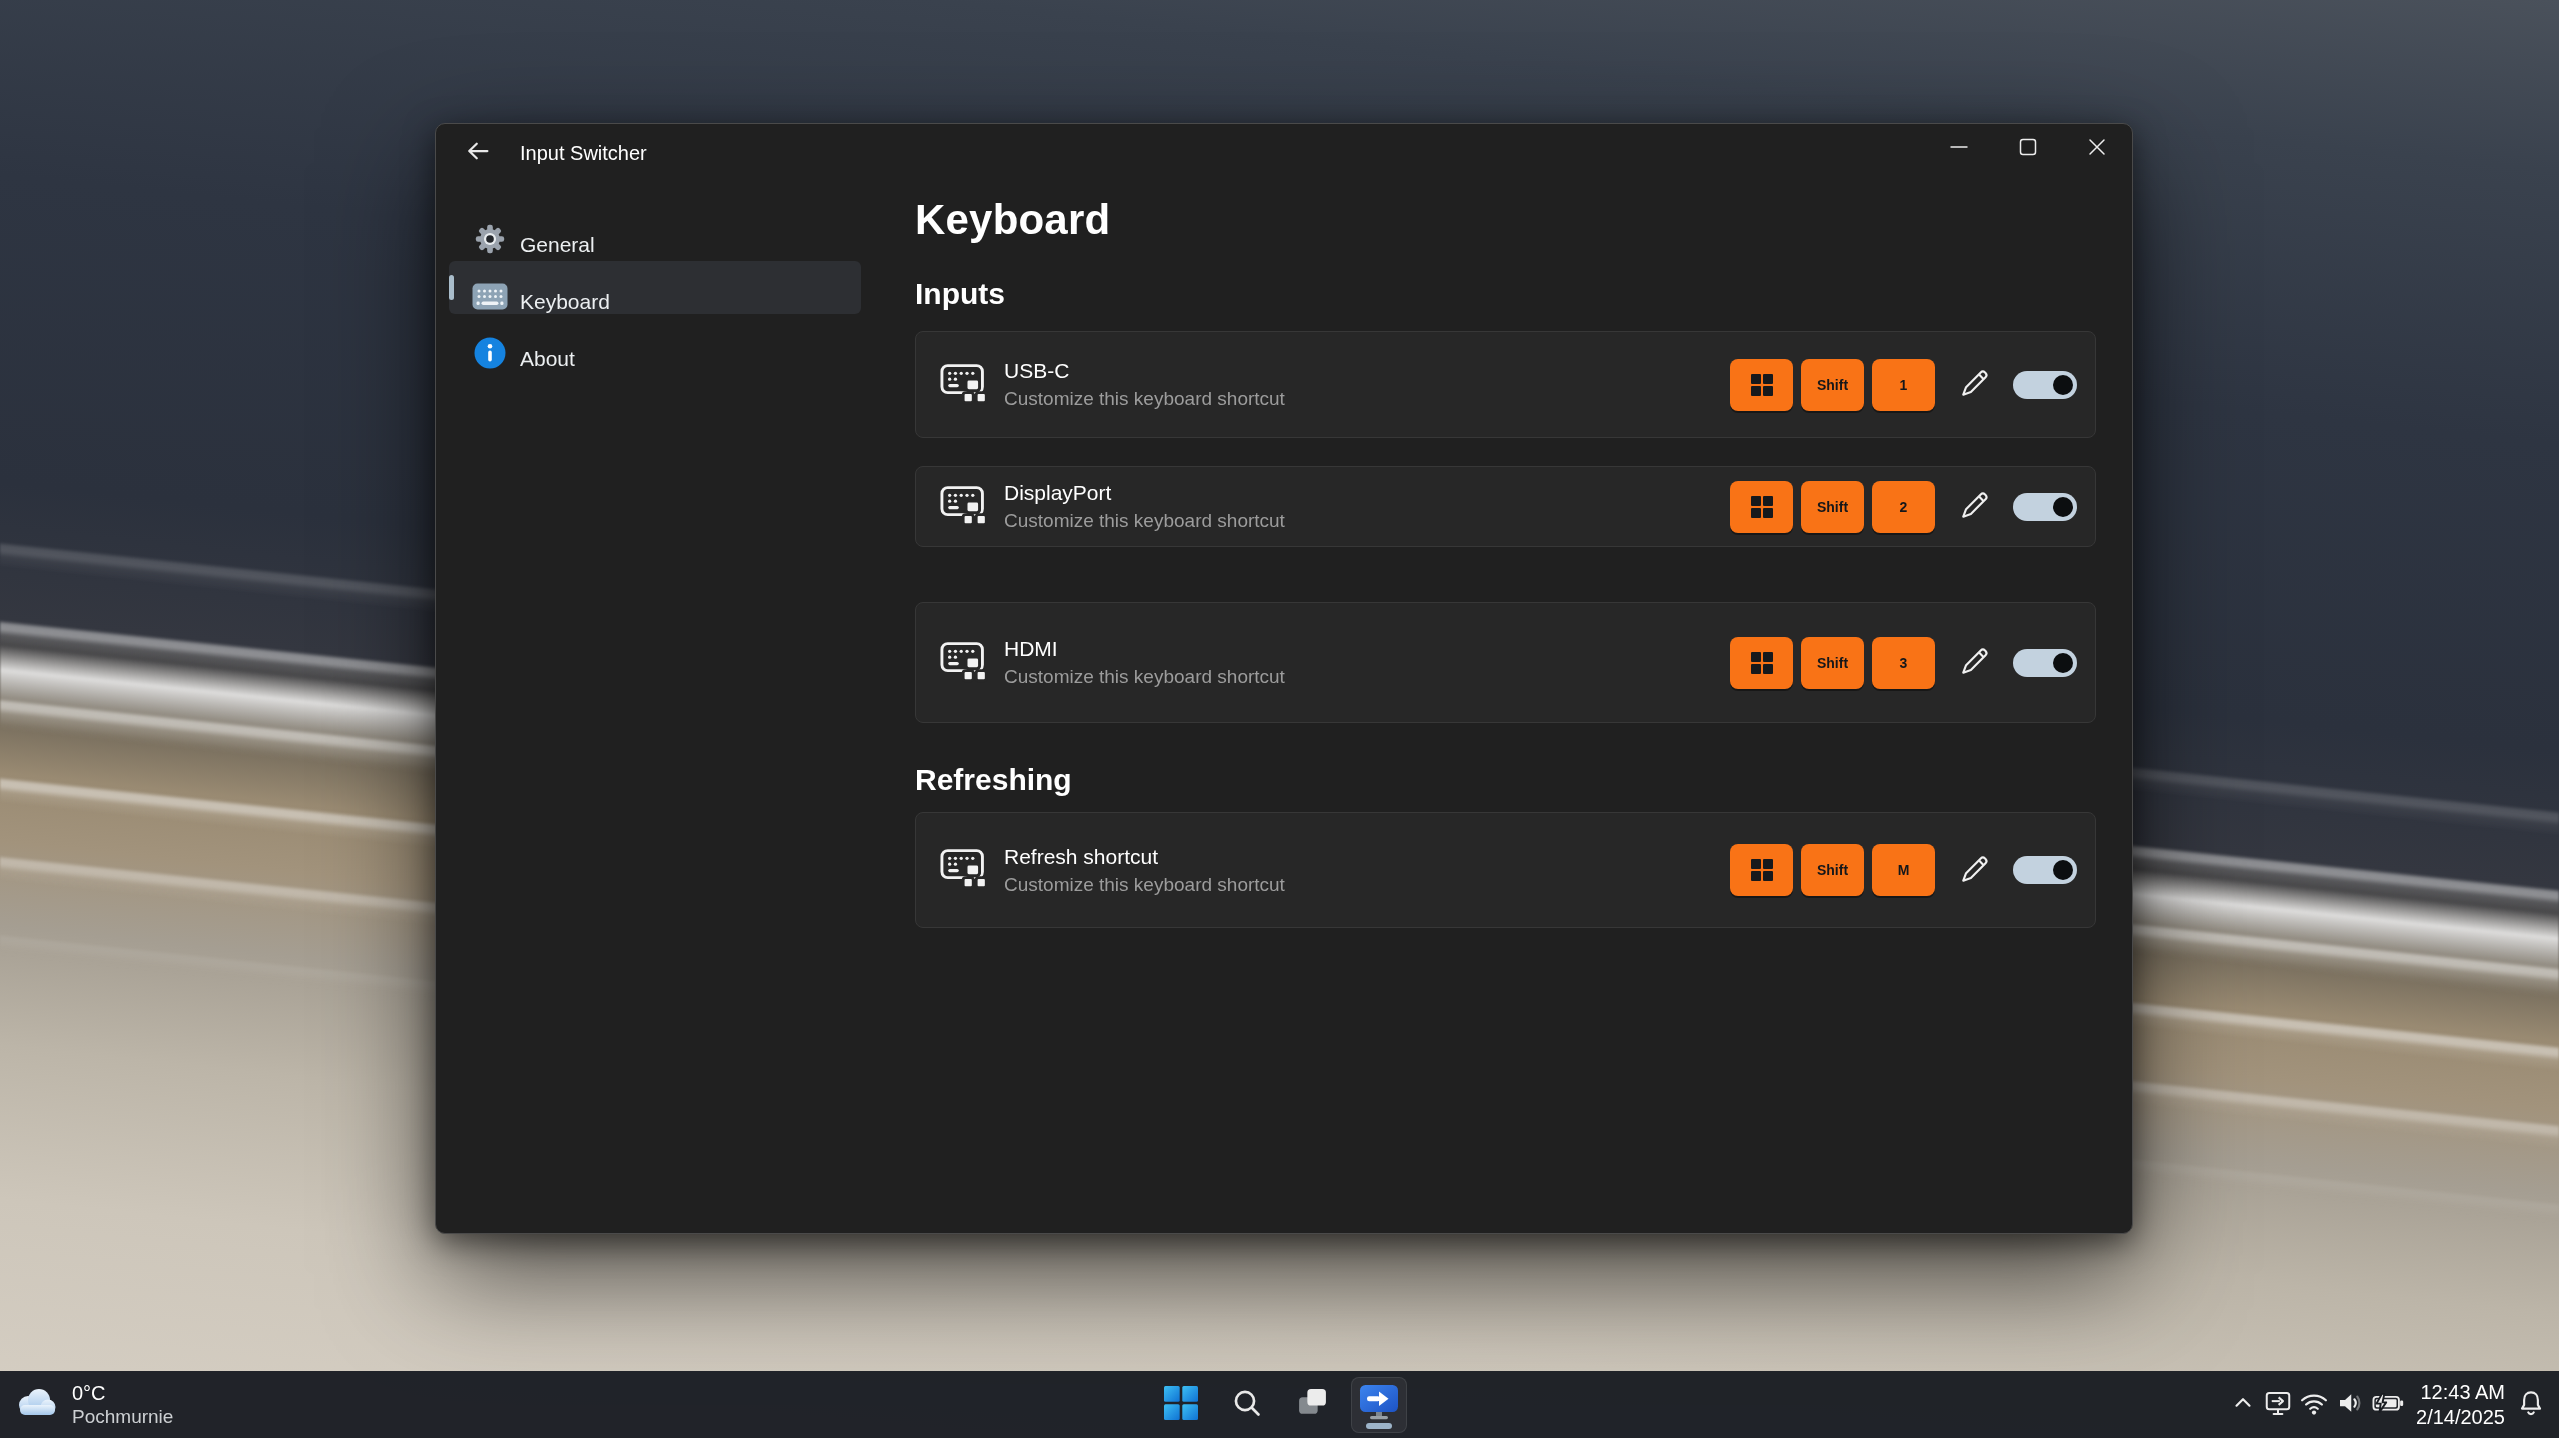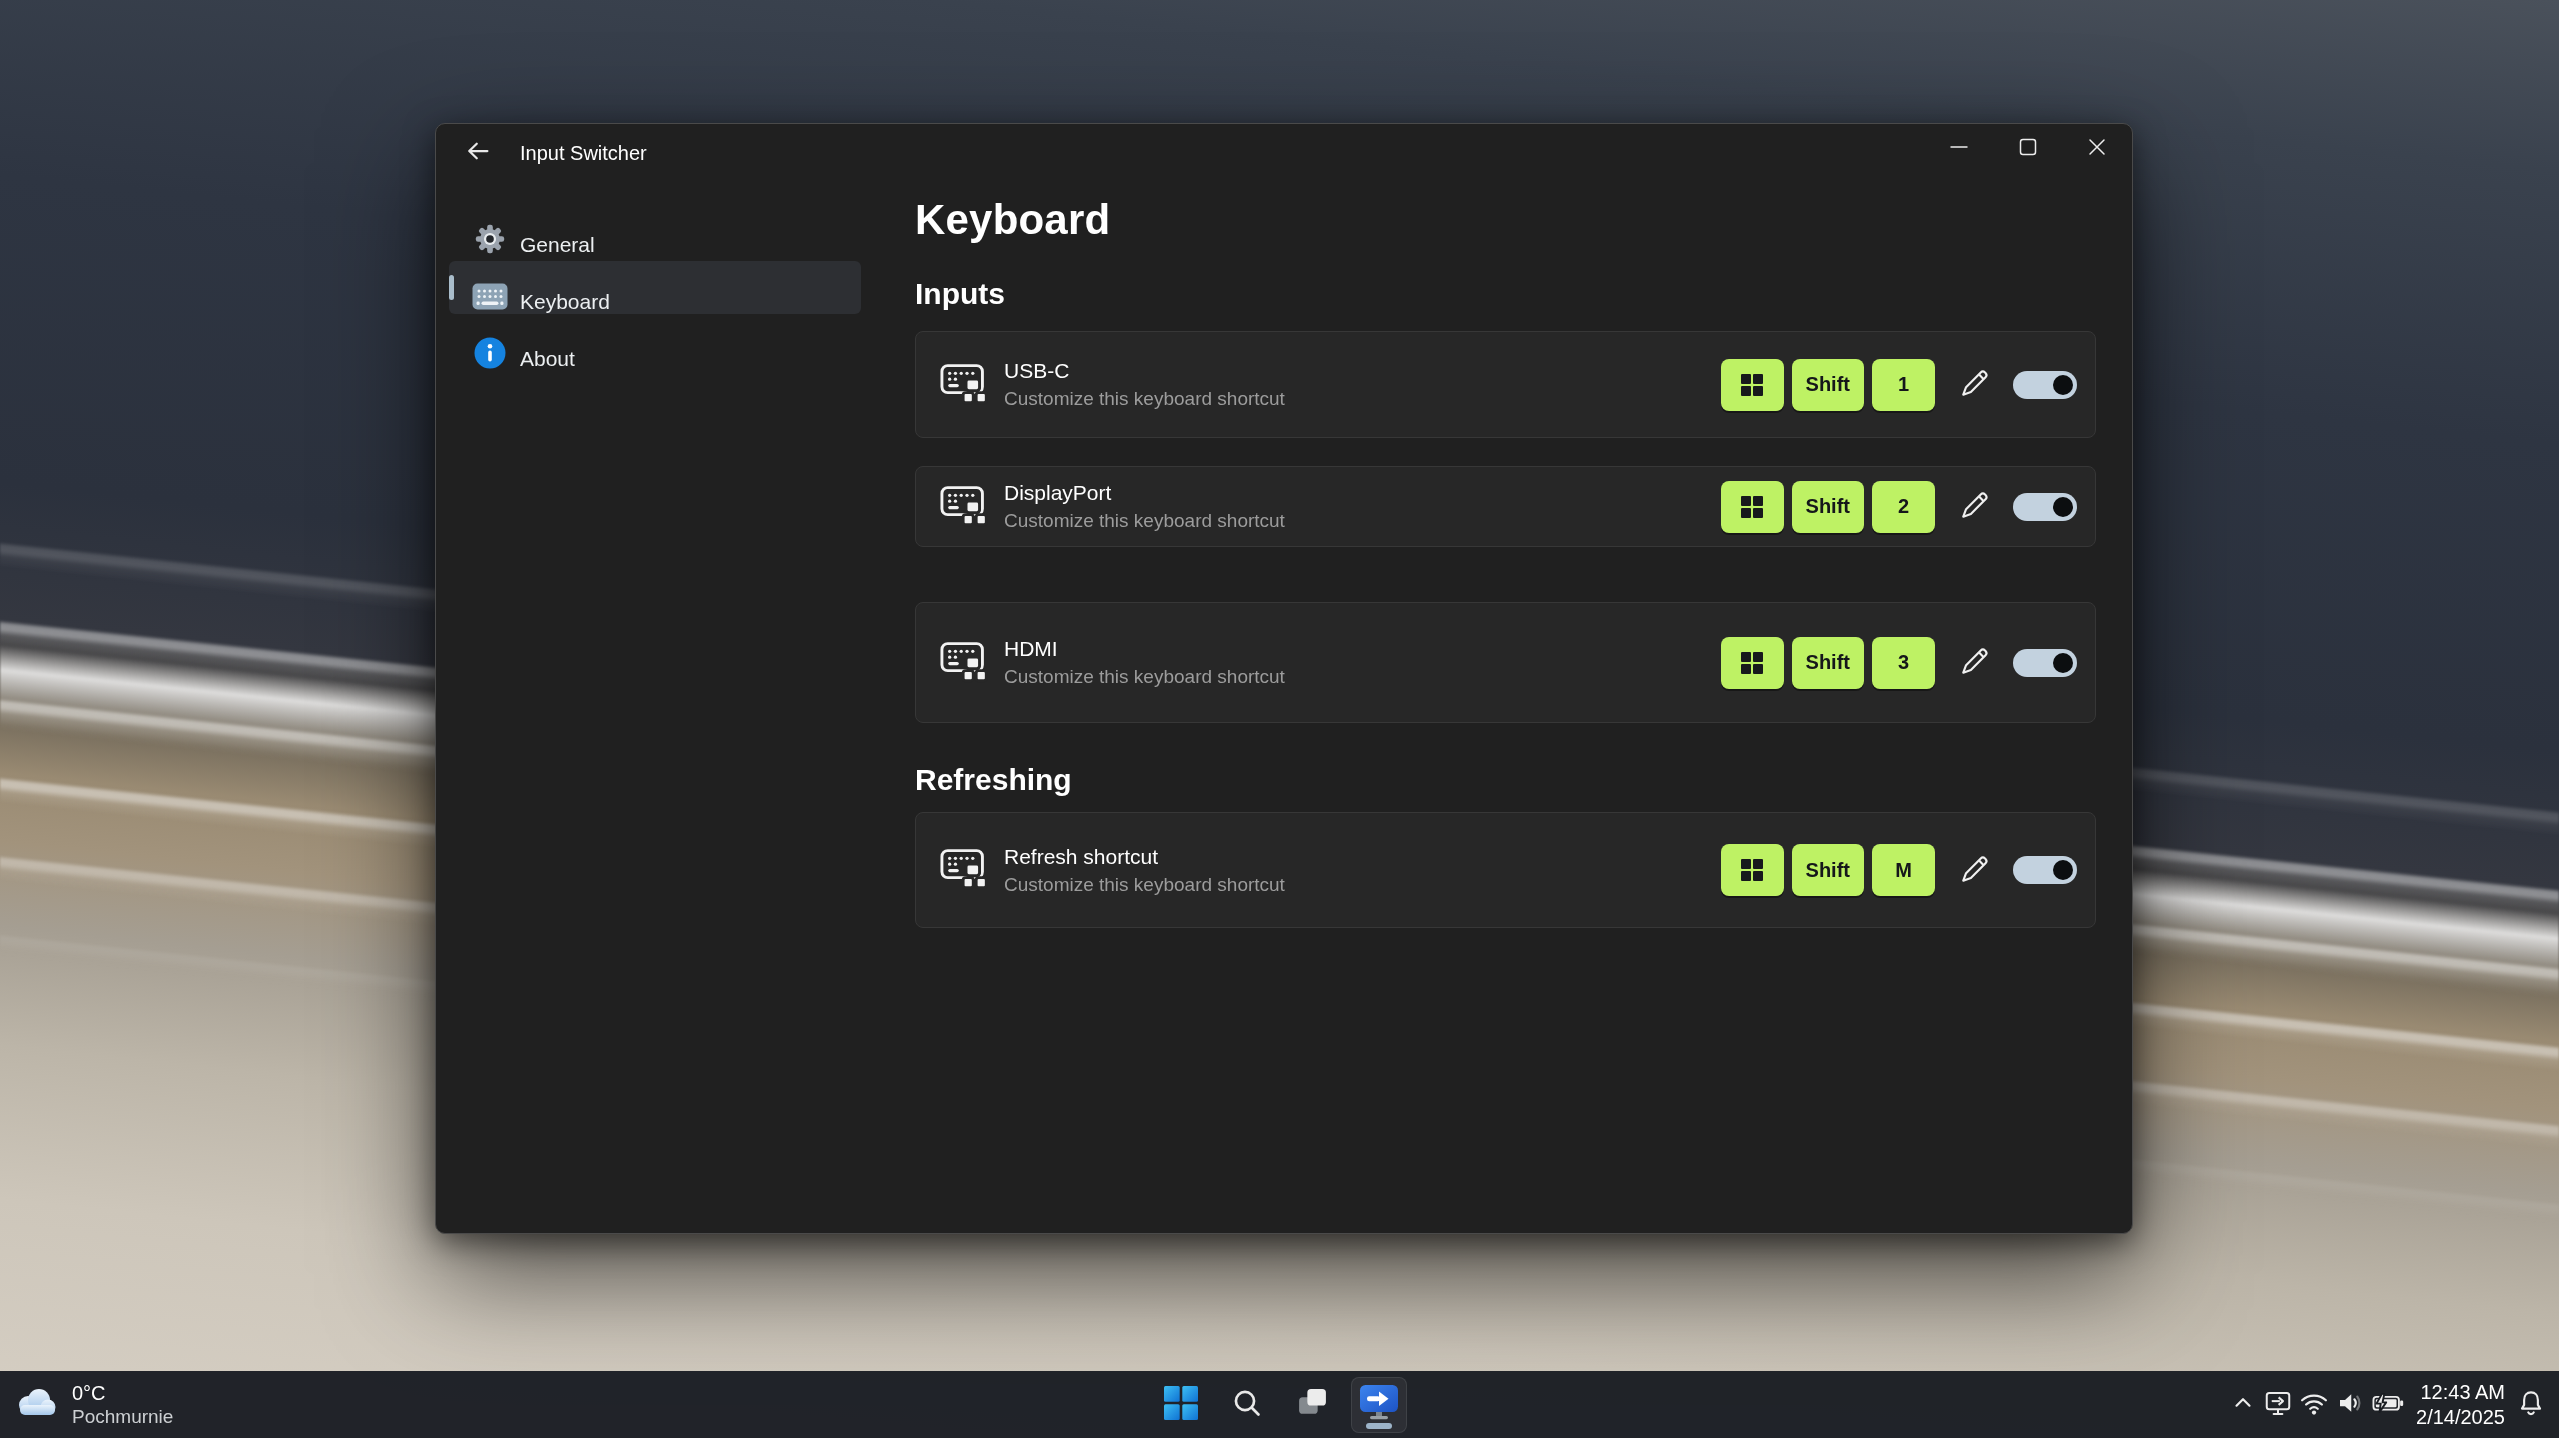--- a/index.html
+++ b/index.html
@@ -66,22 +66,22 @@
   .card2 { top:342px; height:81px; }
   .card3 { top:478px; height:121px; }
   .card4 { top:688px; height:116px; }
 
   .row-text { margin-left:10px; display:flex; flex-direction:column; gap:5px; }
   .row-title { font-size:21px; color:#fff; }
   .row-sub { font-size:19px; color:#9c9c9c; }
 
   .row-right { margin-left:auto; display:flex; align-items:center; }
   .keys { display:flex; gap:8px; }
-  .key { height:52px; min-width:63px; padding:0 14px; border-radius:8px; background:#bef264;
-    color:#15171a; font-size:20px; font-weight:700; display:flex; align-items:center; justify-content:center;
+  .key { height:52px; min-width:63px; padding:0 14px; border-radius:8px; background:#f97316;
+    color:#15171a; font-size:14px; font-weight:700; display:flex; align-items:center; justify-content:center;
     box-shadow:0 2px 0 rgba(0,0,0,.4); }
   .edit-btn { background:none; border:none; margin:0 18px 0 20px; width:40px; height:40px;
     display:flex; align-items:center; justify-content:center; cursor:pointer; }
   .toggle { width:64px; height:28px; border-radius:14px; background:#c3d2df; position:relative; cursor:pointer; }
   .toggle .knob { position:absolute; top:4px; right:4px; width:20px; height:20px; border-radius:50%; background:#0c0e10; }
 
   
   .taskbar { position:absolute; left:0; right:0; bottom:0; height:67px; background:rgba(25,28,34,.96); }
   .weather { position:absolute; left:3px; top:0; bottom:0; display:flex; align-items:center; gap:13px;
     padding:0 10px; cursor:pointer; }

